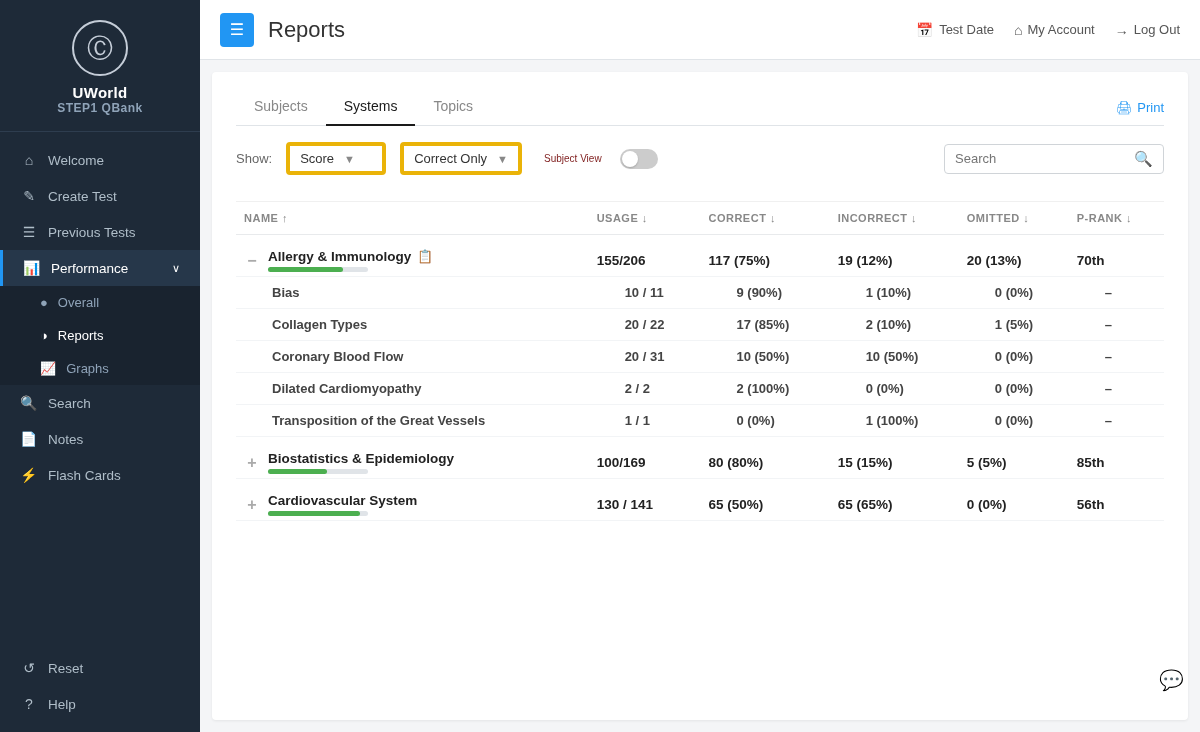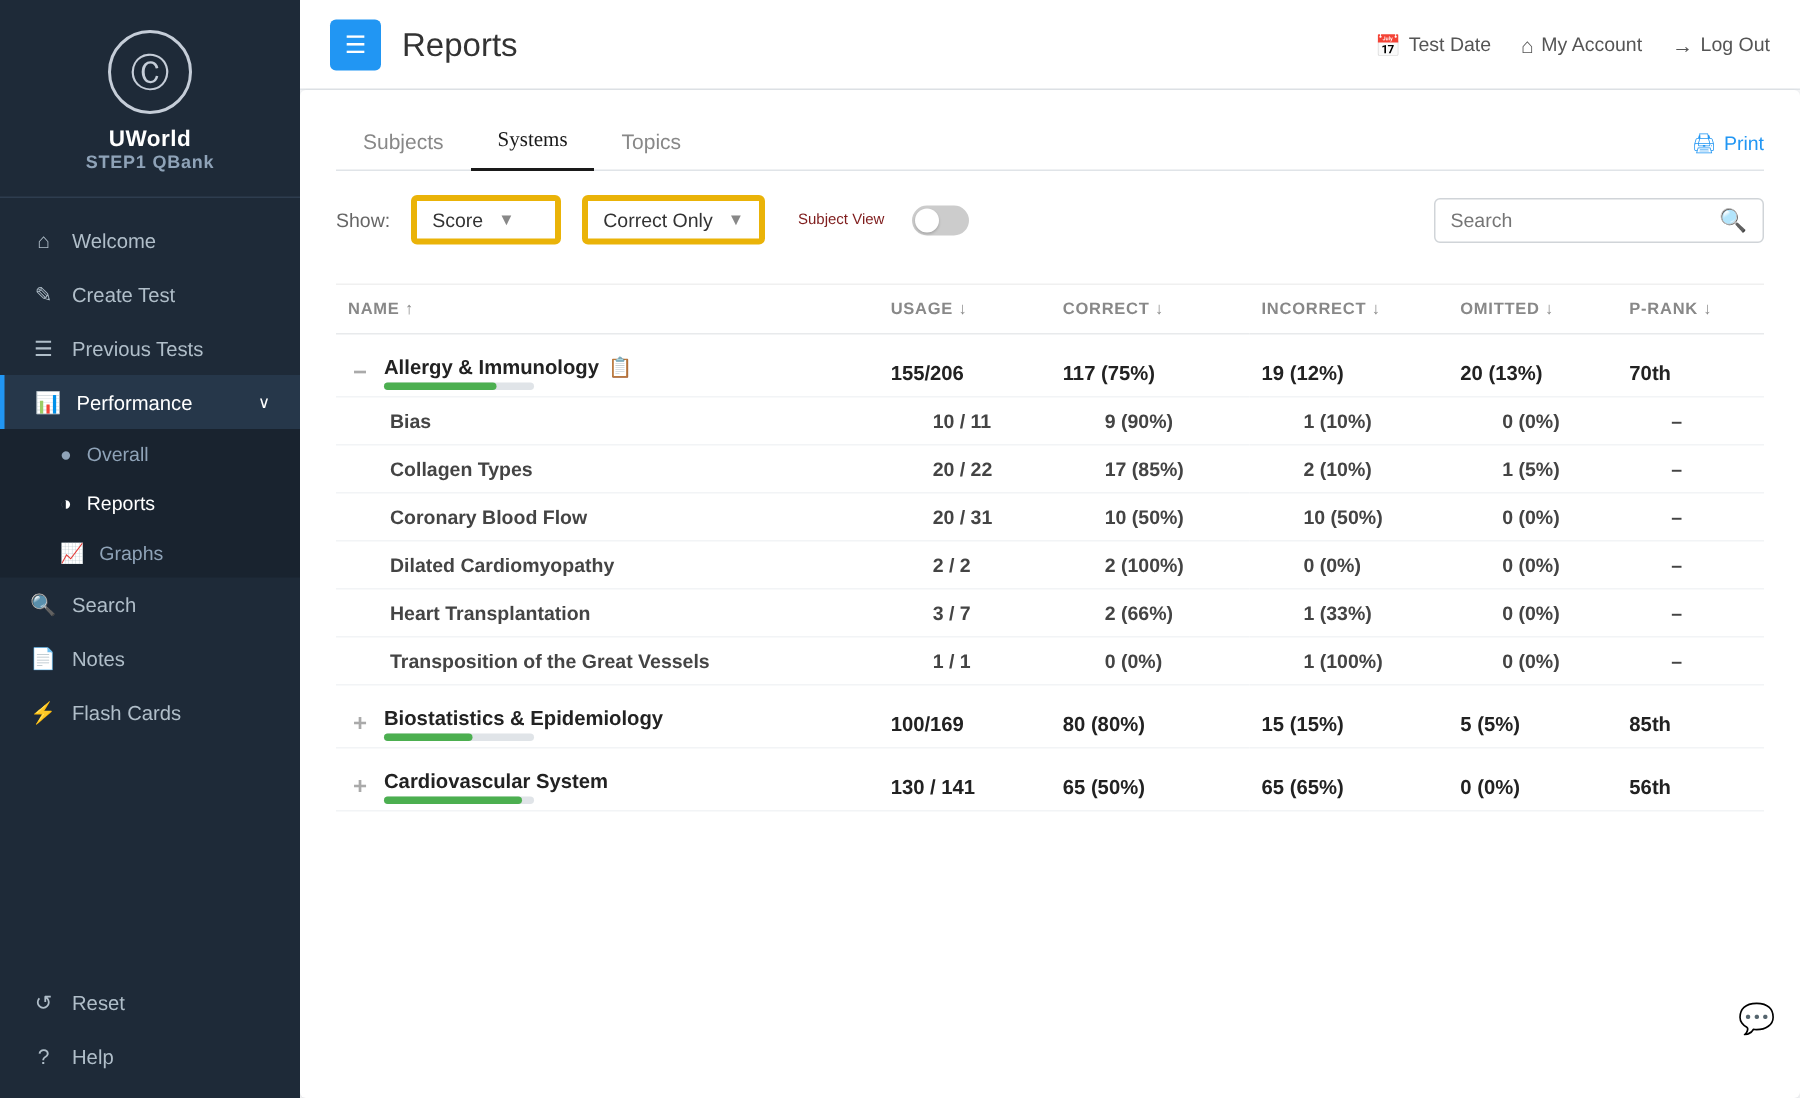--- a/index.html
+++ b/index.html
@@ -110,21 +110,21 @@
       display: flex; align-items: center; gap: 5px; cursor: pointer; color: #555;
     }
     .topbar-action .t-icon { font-size: 14px; }
 
     
     .content-area {
       flex: 1;
       overflow-y: auto;
       padding: 0 24px 24px;
       background: #fff;
-      margin: 0;
+      margin: 12px;
       border-radius: 4px;
       box-shadow: 0 1px 3px rgba(0,0,0,0.07);
     }
 
     
     .tabs-row {
       display: flex; align-items: flex-end;
       border-bottom: 1px solid #e0e4e8;
       padding-top: 16px;
       margin-bottom: 0;
@@ -134,21 +134,20 @@
       font-size: 14px;
       color: #888;
       cursor: pointer;
       border-bottom: 2px solid transparent;
       margin-bottom: -1px;
     }
     .tab.active {
       color: #1a1a1a;
       border-bottom: 2px solid #1a1a1a;
       font-weight: 500;
-      font-family: Liberation Serif, serif;
     }
     .print-btn {
       margin-left: auto;
       color: #2196f3;
       font-size: 13px;
       display: flex; align-items: center; gap: 5px;
       cursor: pointer;
       padding-bottom: 10px;
     }
 
@@ -430,28 +429,20 @@
       </tr>
           <tr class="sub-row">
         <td>Dilated Cardiomyopathy</td>
         <td>2 / 2</td>
         <td>2 (100%)</td>
         <td>0 (0%)</td>
         <td>0 (0%)</td>
         <td class="dash">–</td>
       </tr>
           <tr class="sub-row">
-        <td>Heart Transplantation</td>
-        <td>3 / 7</td>
-        <td>2 (66%)</td>
-        <td>1 (33%)</td>
-        <td>0 (0%)</td>
-        <td class="dash">–</td>
-      </tr>
-          <tr class="sub-row">
         <td>Transposition of the Great Vessels</td>
         <td>1 / 1</td>
         <td>0 (0%)</td>
         <td>1 (100%)</td>
         <td>0 (0%)</td>
         <td class="dash">–</td>
       </tr>
           <tr class="group-row">
     <td>
       <div class="group-name-cell">

